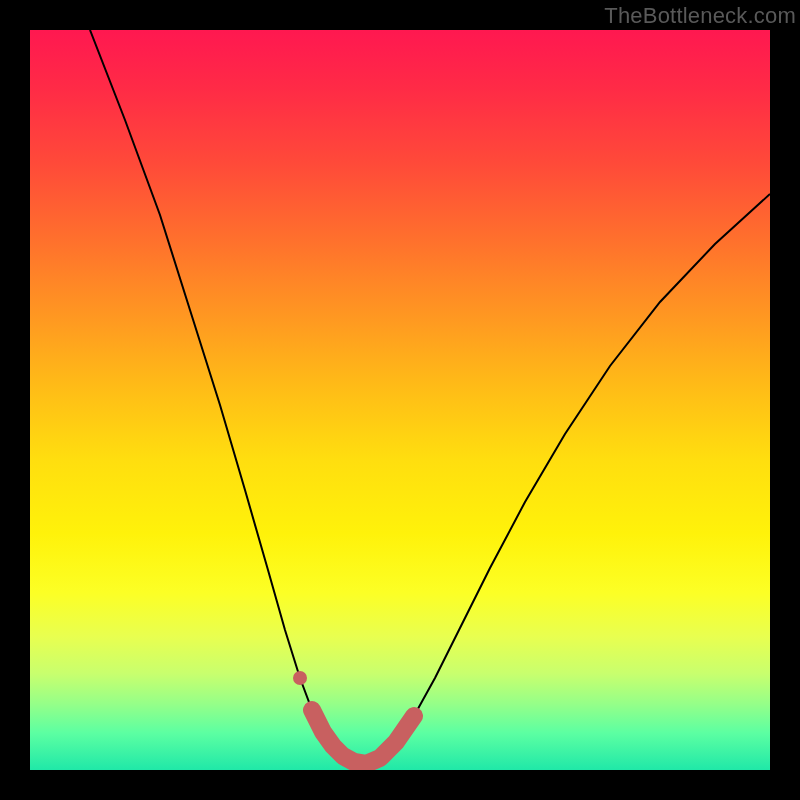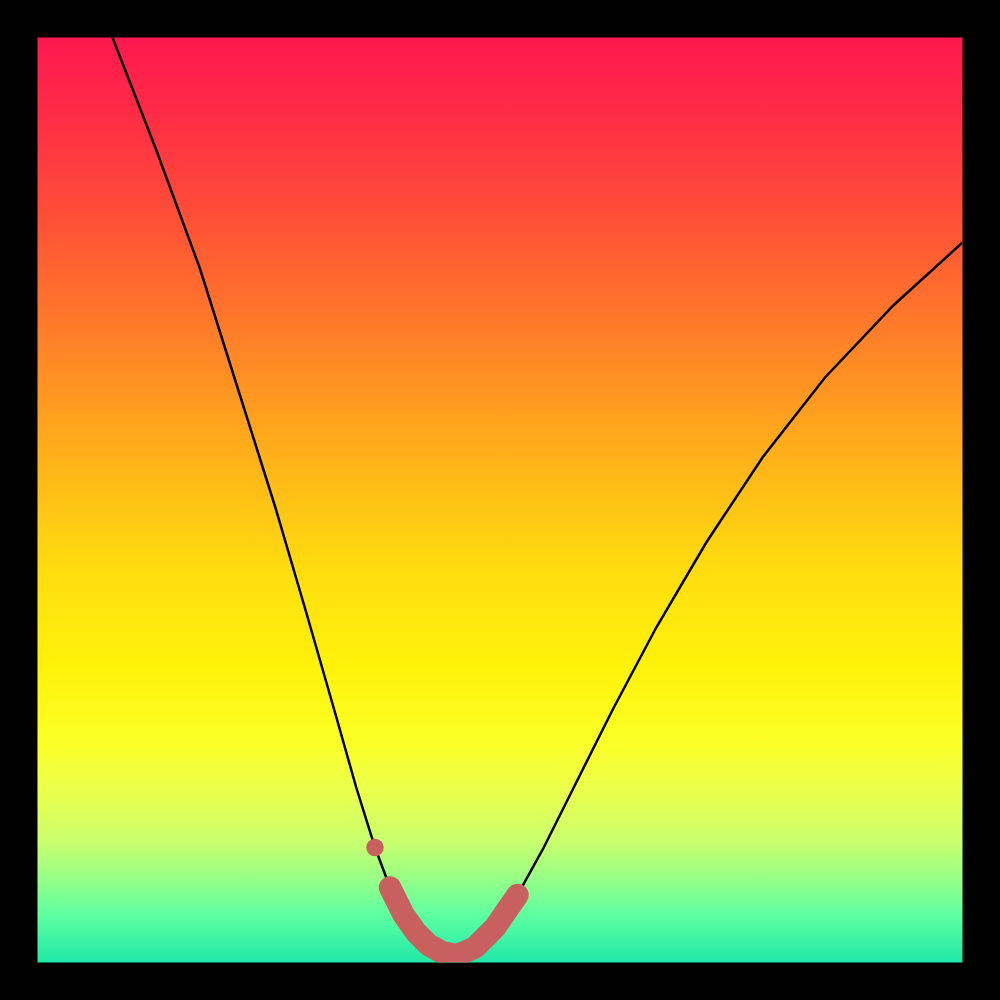--- a/index.html
+++ b/index.html
@@ -23,20 +23,21 @@
 svg{position:absolute;inset:0}
 .curve{fill:none;stroke:#000;stroke-width:2}
 .neck{fill:none;stroke:#c86060;stroke-width:18;stroke-linecap:round;stroke-linejoin:round}
 .dot{fill:#c86060}
 .water{position:absolute;right:4px;top:3px;color:#595959;font-size:22px;font-weight:400;letter-spacing:0.2px}
 </style>
 </head>
 <body>
 
 <div class="frame">
+  <div class="water">TheBottleneck.com</div>
   <div class="plot">
     <div class="gradient"></div>
     <svg viewBox="0 0 740 740" preserveAspectRatio="none">
       <path class="curve" d="M60 0 L95 90 L130 185 L160 280 L190 375 L215 460 L238 540 L255 600 L270 648 L282 680 L293 702 L303 716 L313 726 L324 732 L336 734 L350 728 L366 712 L384 686 L405 648 L430 598 L460 538 L495 472 L535 404 L580 336 L630 272 L685 214 L740 164"></path>
       <path class="neck" d="M282 680 L293 702 L303 716 L313 726 L324 732 L336 734 L350 728 L366 712 L384 686"></path>
       <circle class="dot" r="7" cx="270" cy="648"></circle>
     </svg>
   </div>
 </div>
 

